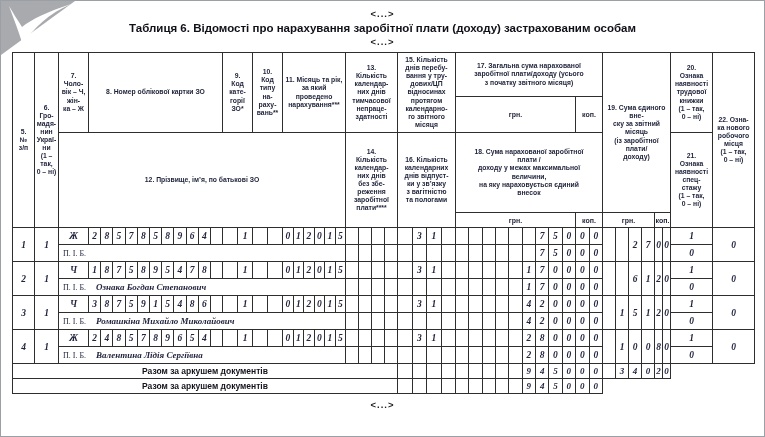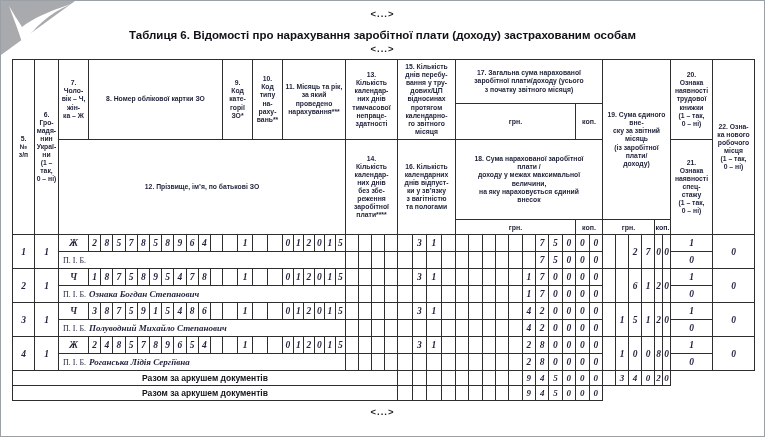--- a/index.html
+++ b/index.html
@@ -2,35 +2,35 @@
 <html><head>
 <meta charset="utf-8">
 <style>
   *{margin:0;padding:0;box-sizing:border-box}
   html,body{width:765px;height:437px}
   body{background:#dfe1e4;font-family:"Liberation Sans",sans-serif}
   .canvas{position:relative;width:765px;height:437px;background:#fff;border:1px solid #9aa0a6;overflow:hidden}
   .corner{position:absolute;top:0;left:0}
   .ell{text-align:center;font:bold 9.5px "Liberation Sans",sans-serif;color:#222;letter-spacing:1px}
   .ell-top{margin-top:7px}
-  .title{text-align:center;font:bold 11.5px "Liberation Sans",sans-serif;color:#101018;margin-top:10px}
+  .title{text-align:center;font:bold 11.5px "Liberation Sans",sans-serif;color:#101018;margin-top:3px}
   .ell-mid{margin-top:2px}
   .ell-bottom{margin-top:5px}
   .tbl{margin:5px 0 0 11px;width:743px;border-top:1px solid #2e2e2e;border-left:1px solid #2e2e2e}
   .row{display:flex}
   .stack{display:flex;flex-direction:column}
   .c{flex:none;border-right:1px solid #2e2e2e;border-bottom:1px solid #2e2e2e;display:flex;align-items:center;justify-content:center;text-align:center;overflow:hidden}
   .hc{font-weight:bold;font-size:6.8px;line-height:1.18;color:#1d2138;white-space:pre-line;padding:1px}
   .gk{font:bold 7px "Liberation Sans",sans-serif;color:#1d2138}
   .bxs{display:flex;flex:none;border-right:1px solid #2e2e2e;border-bottom:1px solid #2e2e2e}
   .bx{flex:1;border-left:1px solid #2e2e2e;display:flex;align-items:center;justify-content:center;font:bold italic 9.5px "Liberation Serif",serif;color:#23253f;overflow:hidden}
   .bx:first-child{border-left:none}
   .vc{font:bold italic 9.5px "Liberation Serif",serif;color:#23253f}
   .pib{justify-content:flex-start;padding-left:4px;white-space:nowrap}
-  .pfx{font:8px "Liberation Serif",serif;color:#1d2138;margin-right:3px}
+  .pfx{font:8px "Liberation Serif",serif;color:#1d2138;margin-right:10px}
   .nm{font:bold italic 9px "Liberation Serif",serif;color:#23253f}
   .tlab{font:bold 8.5px "Liberation Sans",sans-serif;color:#14141c}
   
   .w5{width:22px}.w6{width:24px}.w7{width:30px}.w8{width:134px}.w9{width:30px}.w10{width:30px}.w11{width:63px}
   .wMid{width:287px}.w13{width:52px}.w15{width:58px}.wG17{width:120px}.wK17{width:27px}.w17{width:147px}
   .wG19{width:52px}.wK19{width:16px}.w19{width:68px}.w20{width:42px}.w22{width:42px}.wLbl{width:385px}
   
   .hA{height:80px}.hB{height:95px}.hF{height:175px}.h44{height:44px}.h36{height:36px}.h15{height:15px}
   .h17{height:17px}.h34{height:34px}.h160{height:160px}
   .trow .bx{font-size:9px}
@@ -483,21 +483,21 @@
                 <span class="bx">0</span>
               </div>
         <div class="bxs wK17 h17">
                 <span class="bx">0</span>
                 <span class="bx">0</span>
               </div>
       </div>
       <div class="row">
         <div class="c pib wMid h17">
           <span class="pfx">П. І. Б.</span>
-          <span class="nm">Полуводний Михайло Степанович</span>
+          <span class="nm">Ромашкіна Михайло Миколайович</span>
         </div>
         <div class="bxs w13 h17">
                 <span class="bx"></span>
                 <span class="bx"></span>
                 <span class="bx"></span>
                 <span class="bx"></span>
               </div>
         <div class="bxs w15 h17">
                 <span class="bx"></span>
                 <span class="bx"></span>
@@ -603,21 +603,21 @@
                 <span class="bx">0</span>
               </div>
         <div class="bxs wK17 h17">
                 <span class="bx">0</span>
                 <span class="bx">0</span>
               </div>
       </div>
       <div class="row">
         <div class="c pib wMid h17">
           <span class="pfx">П. І. Б.</span>
-          <span class="nm">Роганська Лідія Сергіївна</span>
+          <span class="nm">Валентина Лідія Сергіївна</span>
         </div>
         <div class="bxs w13 h17">
                 <span class="bx"></span>
                 <span class="bx"></span>
                 <span class="bx"></span>
                 <span class="bx"></span>
               </div>
         <div class="bxs w15 h17">
                 <span class="bx"></span>
                 <span class="bx"></span>

